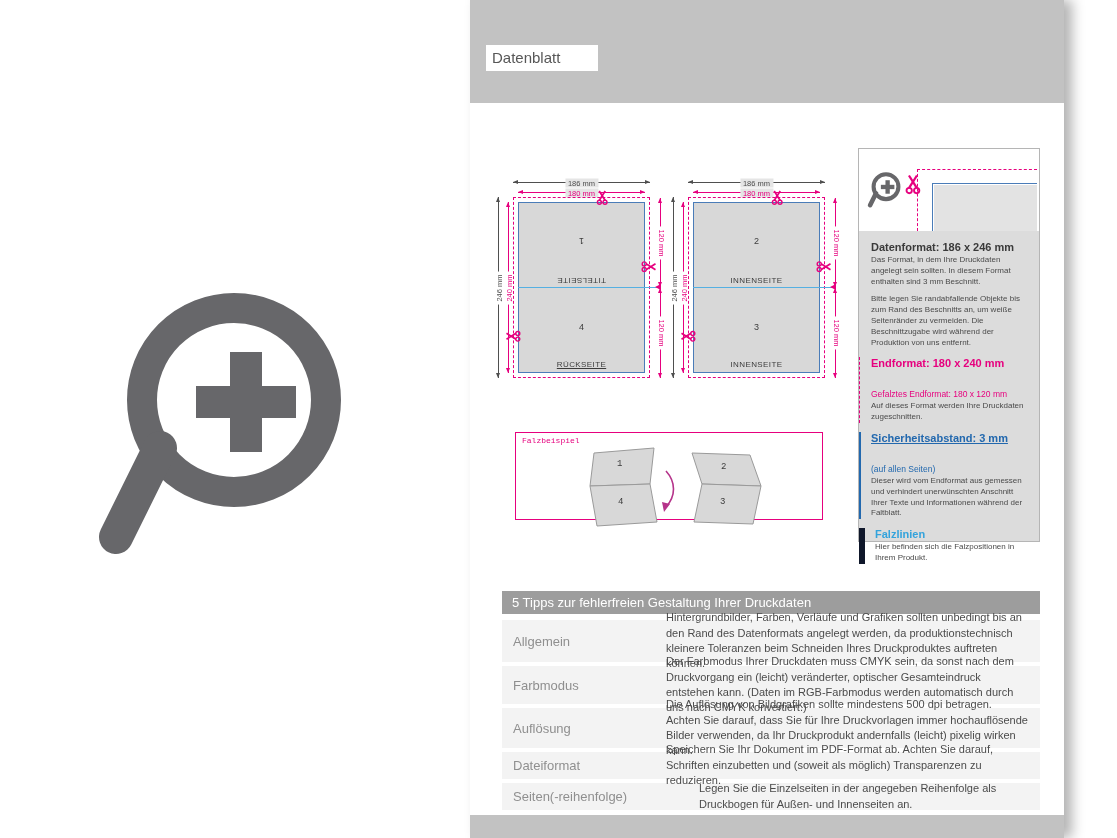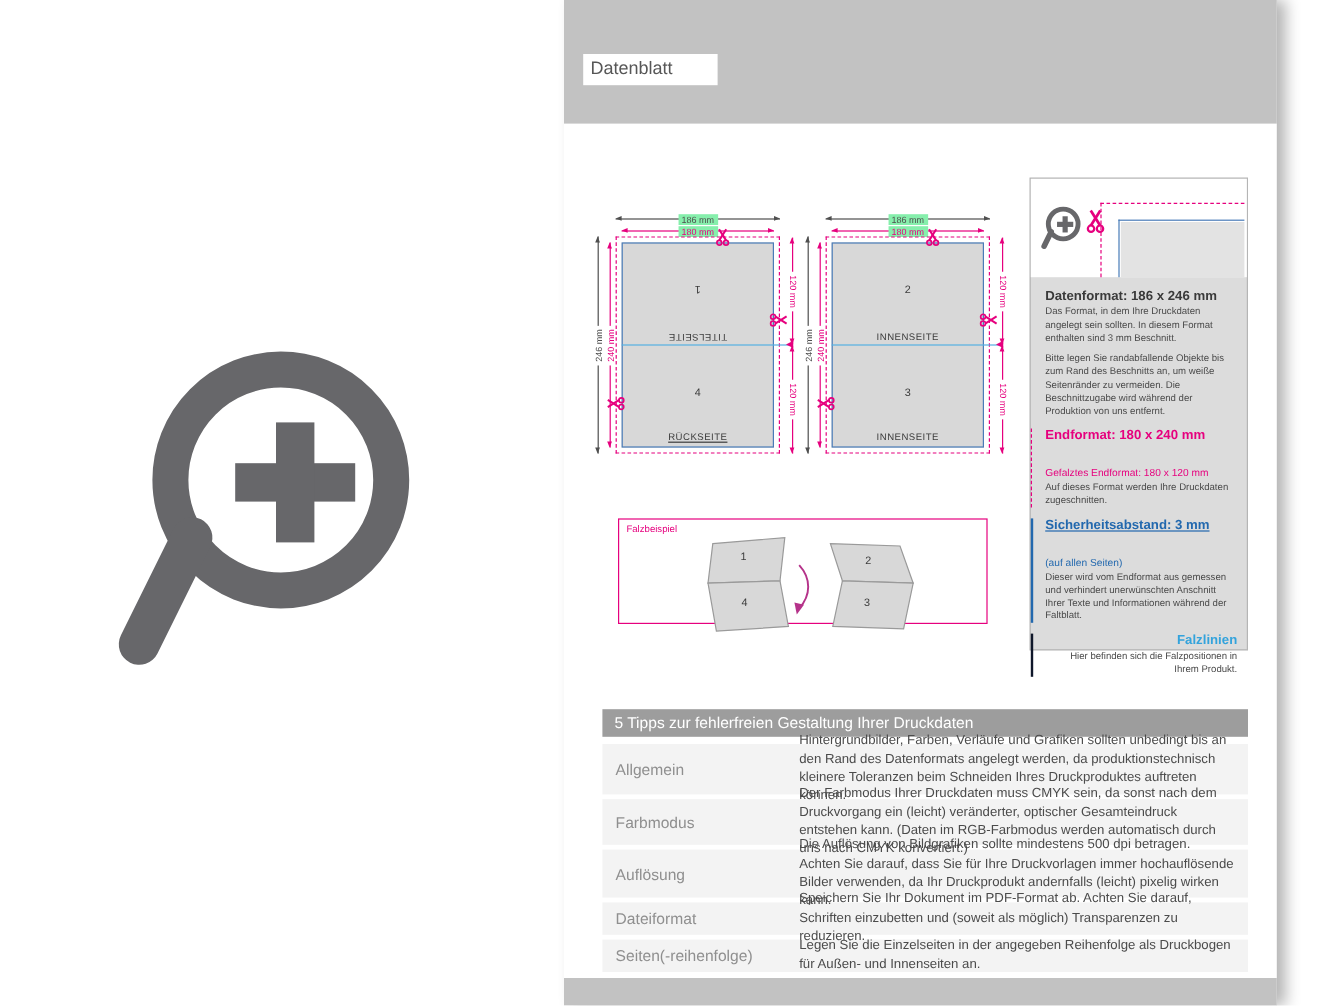--- a/index.html
+++ b/index.html
@@ -39,31 +39,31 @@
   .dim-h{position:absolute;height:0;border-top:1px solid currentColor;}
   .dim-h::before{content:"";position:absolute;left:0;top:-3px;width:0;height:0;
                  border-top:2.5px solid transparent;border-bottom:2.5px solid transparent;border-right:5px solid currentColor;}
   .dim-h::after{content:"";position:absolute;right:0;top:-3px;width:0;height:0;
                 border-top:2.5px solid transparent;border-bottom:2.5px solid transparent;border-left:5px solid currentColor;}
   .dim-v{position:absolute;width:0;border-left:1px solid currentColor;}
   .dim-v::before{content:"";position:absolute;left:-3px;top:0;width:0;height:0;
                  border-left:2.5px solid transparent;border-right:2.5px solid transparent;border-bottom:5px solid currentColor;}
   .dim-v::after{content:"";position:absolute;left:-3px;bottom:0;width:0;height:0;
                 border-left:2.5px solid transparent;border-right:2.5px solid transparent;border-top:5px solid currentColor;}
-  .dim-h .lbl{position:absolute;left:50%;top:0;transform:translate(-50%,-50%);background:#86efac;
+  .dim-h .lbl{position:absolute;left:50%;top:0;transform:translate(-50%,-50%);background:#e5e5e5;
               padding:0 3px;font-size:7.5px;white-space:nowrap;}
   .dim-v .lbl{position:absolute;top:50%;left:0;transform:translate(-50%,-50%) rotate(-90deg);background:#fff;
               padding:0 3px;font-size:7.5px;white-space:nowrap;}
   .dim-v .lbl.cw{transform:translate(-50%,-50%) rotate(90deg);}
   .mini-sc{position:absolute;width:10px;height:13px;overflow:visible;}
   .rot90{transform:rotate(90deg);}
   .rot270{transform:rotate(-90deg);}
 
   
-  .falz-box{position:absolute;left:45px;top:432px;width:308px;height:88px;border:1px solid #e6007e;box-sizing:border-box;}
+  .falz-box{position:absolute;left:45px;top:432px;width:308px;height:88px;border:1px solid #e6007e;box-sizing:border-box;font-family:Liberation Mono, monospace;}
   .falz-label{position:absolute;left:6px;top:3px;font-size:8px;color:#e6007e;}
   .falz-num{position:absolute;font-size:9px;color:#3c3c3c;}
 
   
   .note-box{position:absolute;left:45px;top:546px;width:308px;height:34px;border:1px solid #963c38;
             box-sizing:border-box;font-size:8.3px;line-height:1.45;color:#3d3d3d;padding:3px 7px;}
 
   
   .sidebar{position:absolute;left:388px;top:148px;width:182px;height:394px;background:#dcdcdc;
            border:1px solid #b5b5b5;box-sizing:border-box;}
@@ -72,21 +72,21 @@
   .prev-vdash{position:absolute;left:58px;top:20px;height:62px;width:0;border-left:1.5px dashed #e6007e;}
   .prev-hblue{position:absolute;left:73px;top:34px;width:105px;height:0;border-top:1.5px solid #4a7cb8;}
   .prev-vblue{position:absolute;left:73px;top:34px;height:48px;width:0;border-left:1.5px solid #4a7cb8;}
   .prev-fill{position:absolute;left:75px;top:36px;width:103px;height:46px;background:#e3e3e3;}
   .small-zoom{position:absolute;left:10px;top:22px;width:34px;height:36px;overflow:visible;}
   .prev-sc{position:absolute;left:47px;top:26px;width:14px;height:19px;overflow:visible;}
   .sb-body{position:absolute;left:0;top:88px;width:180px;box-sizing:border-box;padding:4px 8px 0 12px;}
   .sb-sec{border-left:2px solid transparent;margin-left:-12px;padding-left:10px;margin-bottom:9px;}
   .sb-sec.pinkline{border-left:1px dashed #e6007e;padding-left:11px;}
   .sb-sec.blueline{border-left:2px solid #2268ae;}
-  .sb-sec.cyanline{border-left:2px solid #0f172a;text-align:right;}
+  .sb-sec.cyanline{border-left:6px solid #0f172a;}
   .sb-title{font-size:11px;font-weight:bold;color:#3a3a3a;margin-bottom:2px;}
   .sb-title.pink{color:#e6007e;}
   .sb-title.blue{color:#2268ae;margin-bottom:0;text-decoration:underline;}
   .sb-title.cyan{color:#33a3dc;}
   .sb-sub{font-size:8.5px;color:#e6007e;margin-bottom:2px;margin-top:20px;}
   .sb-sub.blue{color:#2268ae;}
   .sb-p{font-size:8px;line-height:1.35;color:#4a4a4a;margin:0 0 7px 0;}
   .sb-p:last-child{margin-bottom:0;}
 
   
@@ -269,21 +269,21 @@
         <div class="tip-text">Der Farbmodus Ihrer Druckdaten muss CMYK sein, da sonst nach dem Druckvorgang ein (leicht) veränderter, optischer Gesamteindruck entstehen kann. (Daten im RGB-Farbmodus werden automatisch durch uns nach CMYK konvertiert.)</div>
       </div>
       <div class="tip-row" style="height:40px;">
         <div class="tip-label">Auflösung</div>
         <div class="tip-text">Die Auflösung von Bildgrafiken sollte mindestens 500 dpi betragen. Achten Sie darauf, dass Sie für Ihre Druckvorlagen immer hochauflösende Bilder verwenden, da Ihr Druckprodukt andernfalls (leicht) pixelig wirken kann.</div>
       </div>
       <div class="tip-row" style="height:27px;">
         <div class="tip-label">Dateiformat</div>
         <div class="tip-text">Speichern Sie Ihr Dokument im PDF-Format ab. Achten Sie darauf, Schriften einzubetten und (soweit als möglich) Transparenzen zu reduzieren.</div>
       </div>
-      <div class="tip-row" style="height:27px;">
+      <div class="tip-row" style="height:27px;gap:33px;">
         <div class="tip-label">Seiten(-reihenfolge)</div>
         <div class="tip-text">Legen Sie die Einzelseiten in der angegeben Reihenfolge als Druckbogen für Außen- und Innenseiten an.</div>
       </div>
     </div>
 
     <div class="footer-band"></div>
   </div>
 </div>
 
 </body></html>

